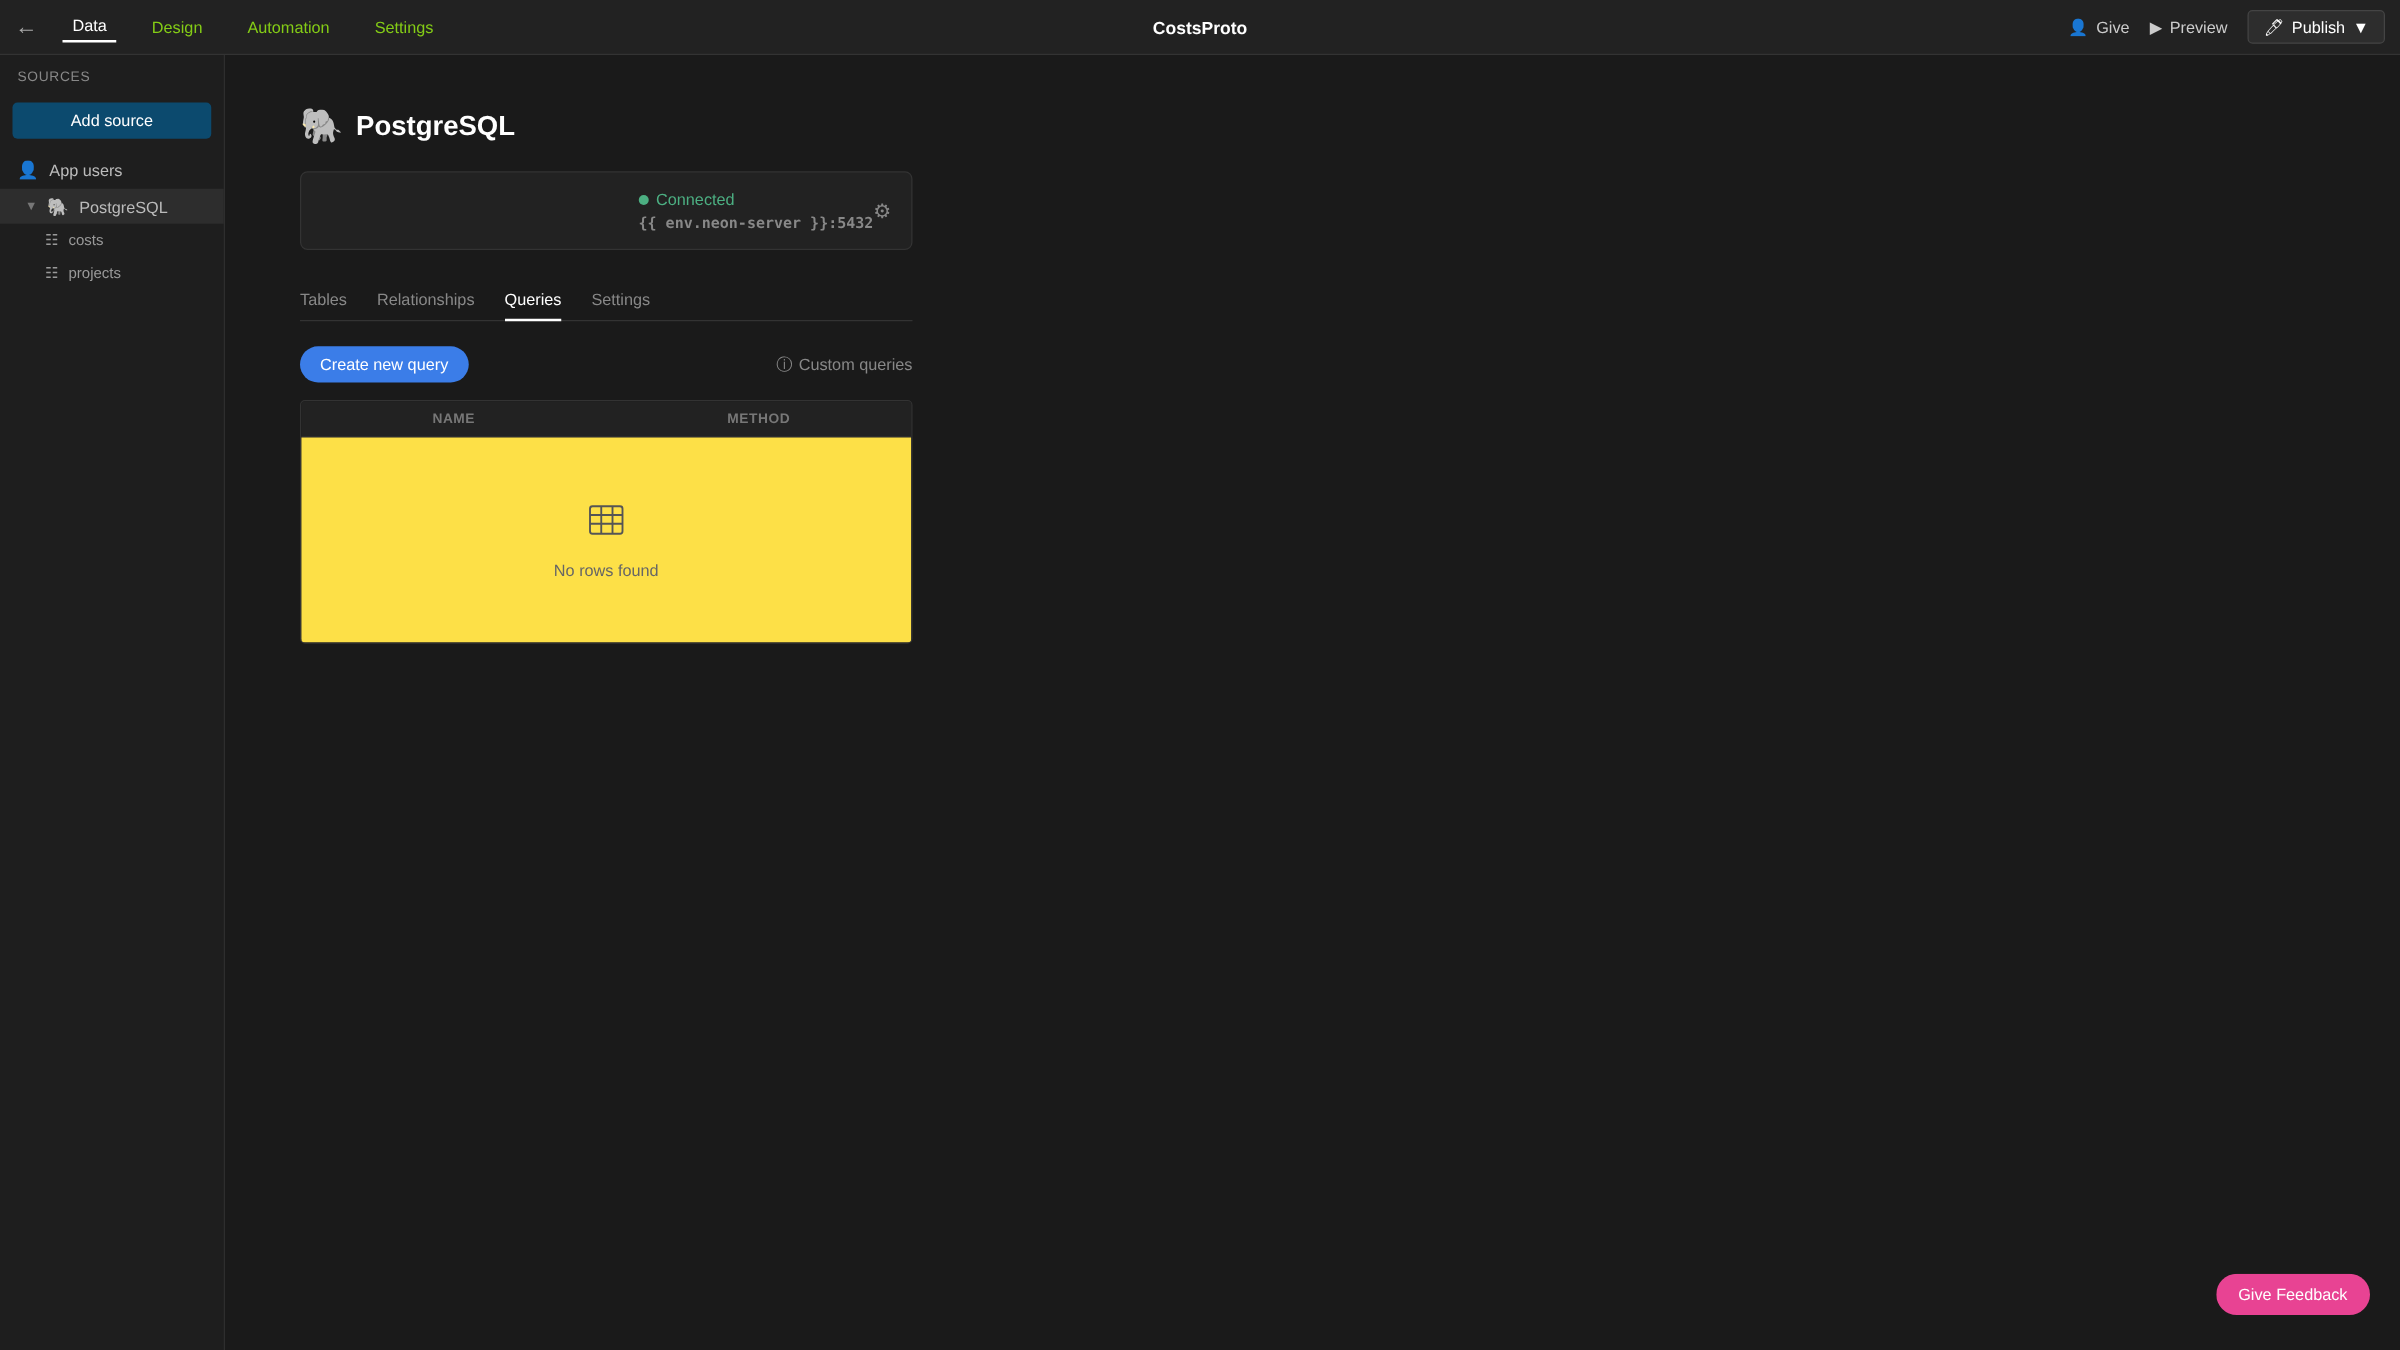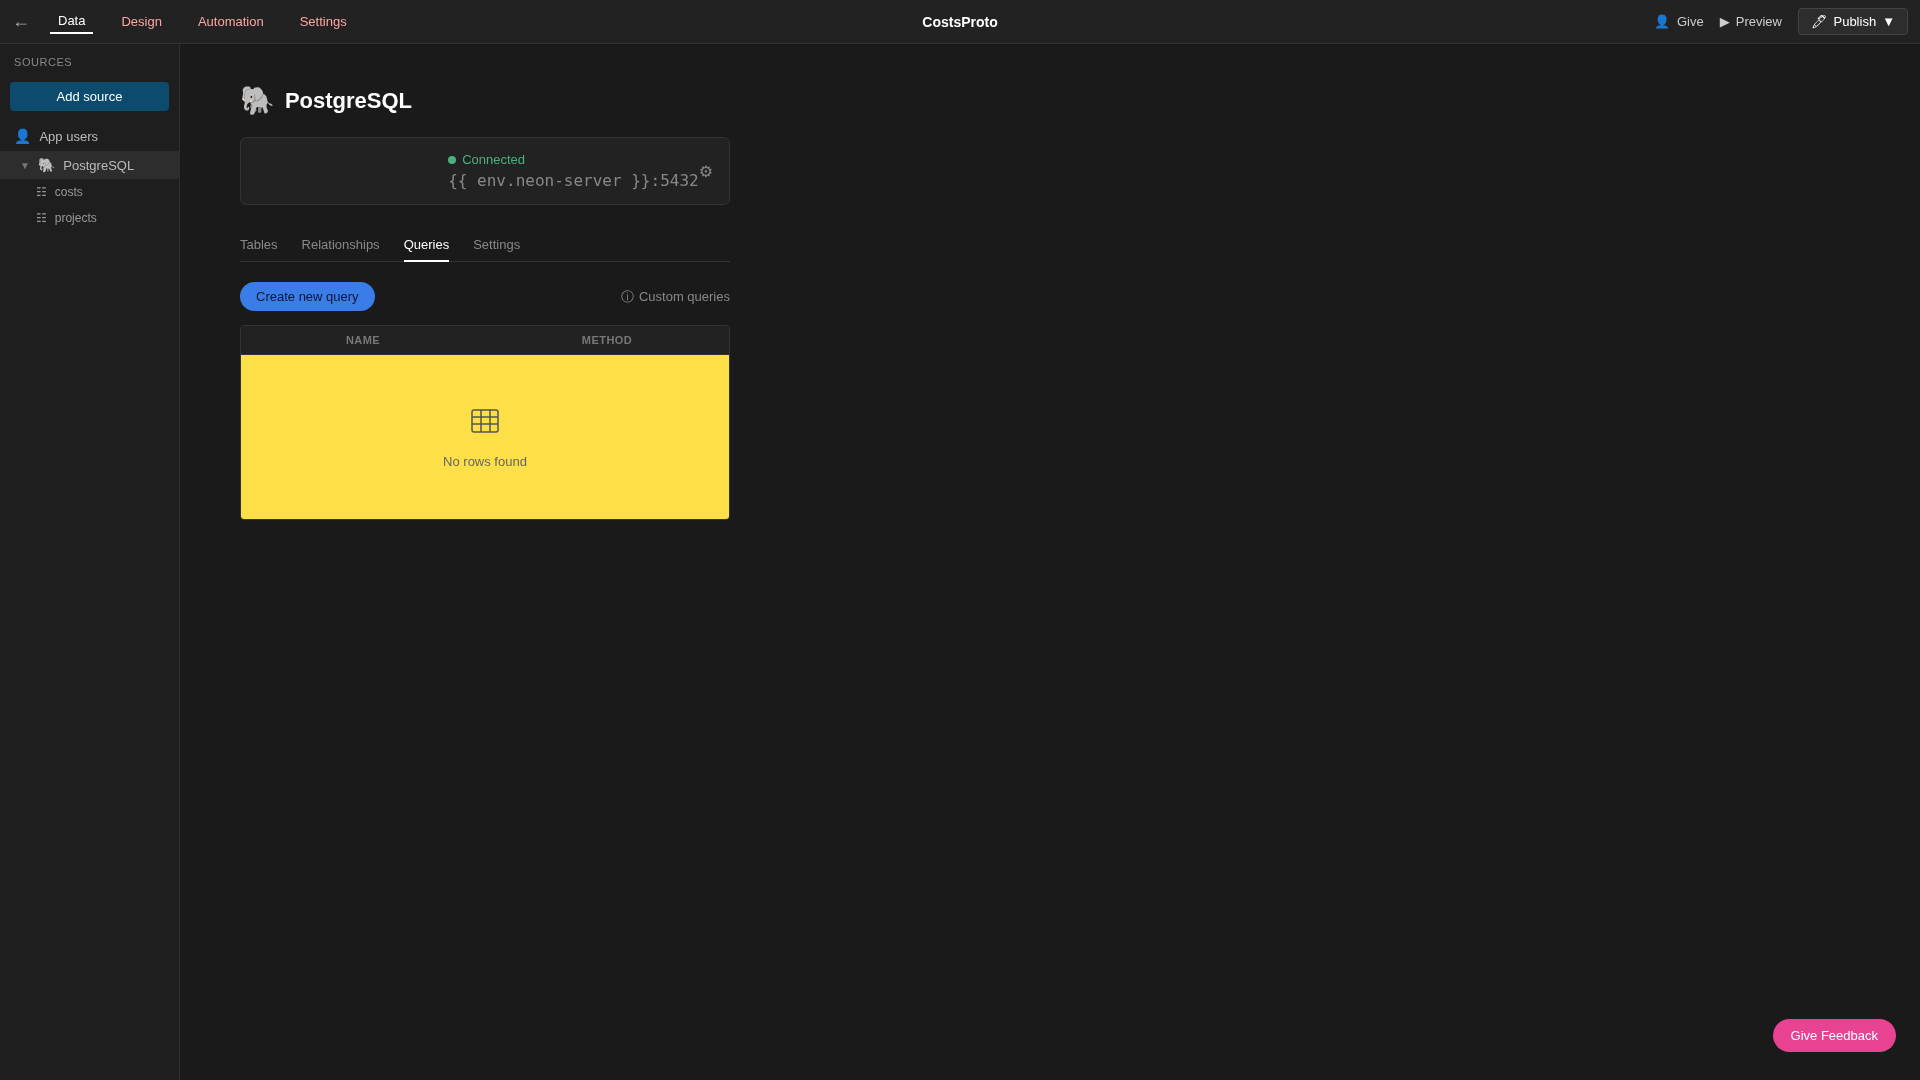--- a/index.html
+++ b/index.html
@@ -32,21 +32,21 @@
       gap: 20px;
     }
     .back-btn {
       color: #aaa;
       cursor: pointer;
       font-size: 18px;
       display: flex;
       align-items: center;
     }
     .nav-tab {
-      color: #fca5a5;
+      color: #84cc16;
       cursor: pointer;
       padding: 4px 8px;
       font-size: 13px;
     }
     .nav-tab.active {
       color: #fff;
       border-bottom: 2px solid #fff;
     }
     .topnav-center {
       position: absolute;
@@ -192,23 +192,24 @@
       margin-bottom: 4px;
     }
     .status-dot {
       width: 8px;
       height: 8px;
       border-radius: 50%;
       background: #4caf82;
       display: inline-block;
     }
     .connection-url {
-      font-size: 16px;
+      font-size: 12px;
       color: #888;
       font-family: monospace;
+      font-weight: bold;
     }
     .gear-btn {
       background: none;
       border: none;
       color: #888;
       cursor: pointer;
       font-size: 16px;
     }
 
     
@@ -235,21 +236,21 @@
     
     .queries-toolbar {
       display: flex;
       align-items: center;
       justify-content: space-between;
       margin-bottom: 14px;
       max-width: 490px;
     }
     .create-query-btn {
       background: #3b7de8;
-      color: #0f172a;
+      color: #ffffff;
       border: none;
       border-radius: 20px;
       padding: 7px 16px;
       cursor: pointer;
       font-size: 13px;
       font-weight: 500;
     }
     .custom-queries-link {
       display: flex;
       align-items: center;

